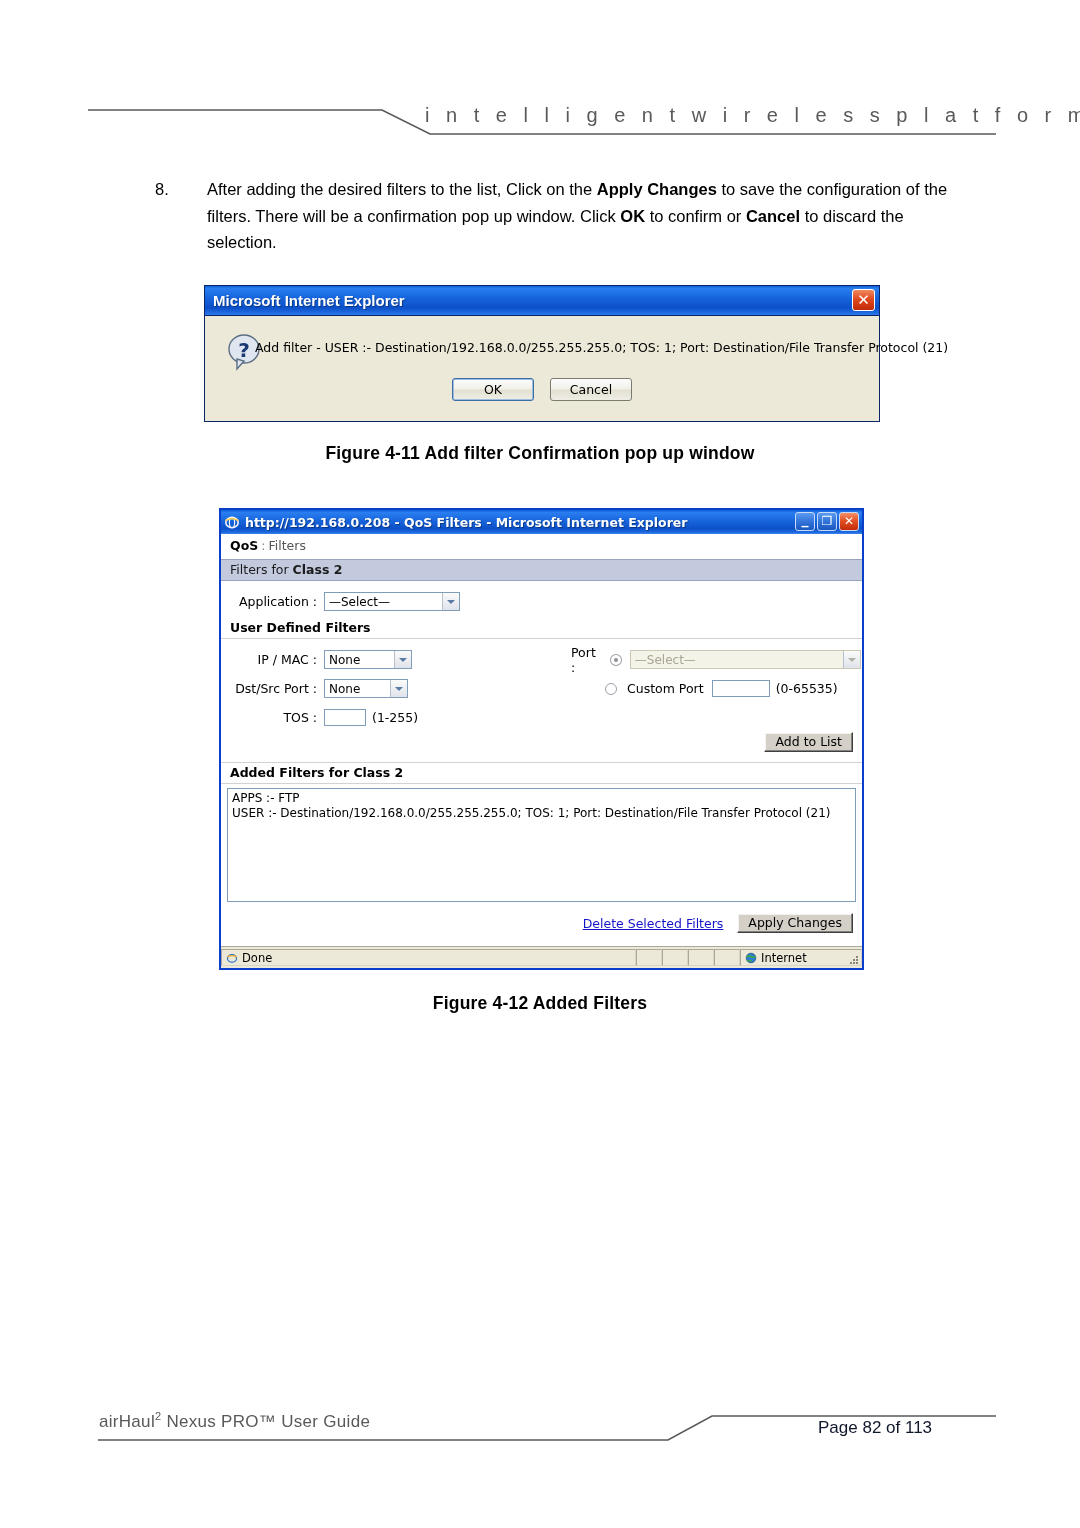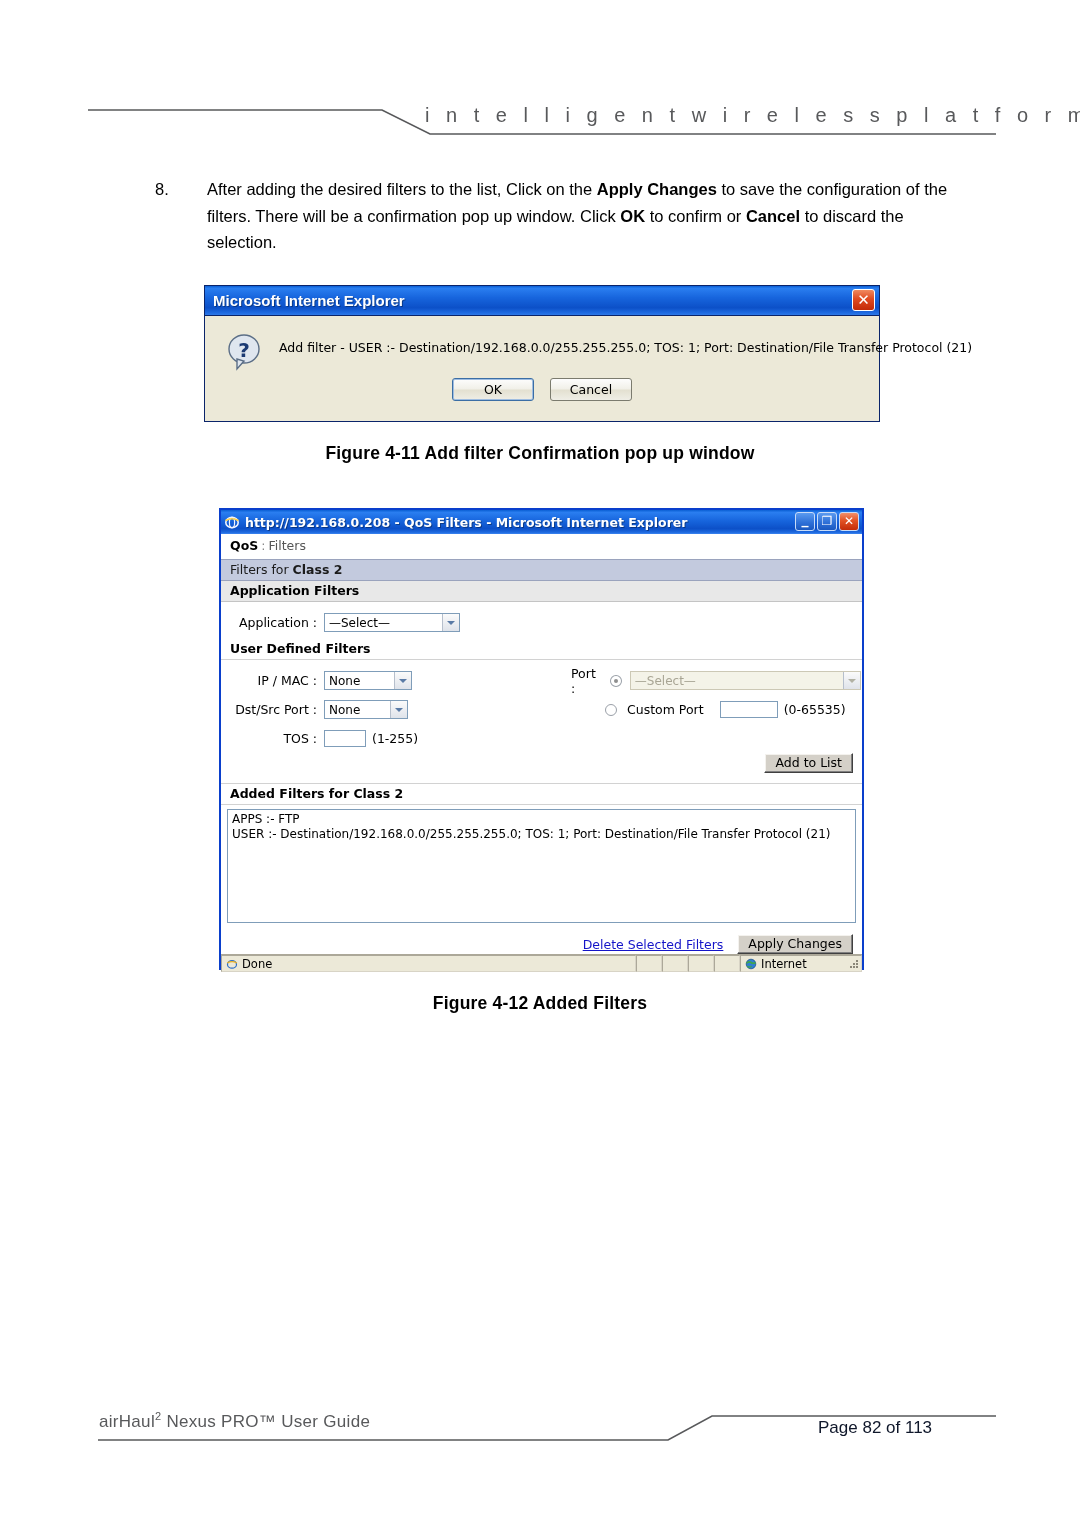--- a/index.html
+++ b/index.html
@@ -119,21 +119,21 @@
   }
   .ie-dlg-icon {
     position: absolute;
     left: 20px;
     top: 17px;
     width: 38px;
     height: 38px;
   }
   .ie-dlg-msg {
     position: absolute;
-    left: 74px;
+    left: 50px;
     top: 24px;
     right: 6px;
     font-size: 12.5px;
     font-family: "DejaVu Sans", sans-serif;
     color: #000;
     white-space: nowrap;
   }
   .ie-dlg-buttons {
     position: absolute;
     left: 0; right: 0;
@@ -544,21 +544,20 @@
     <div class="page-area">
 
       <div class="breadcrumb">
         <span class="bc-main">QoS</span><span class="bc-sep">:</span><span class="bc-sub">Filters</span>
       </div>
 
       <div class="bar-blue">
         <span>Filters for </span><b>Class 2</b>
       </div>
 
-      <div class="bar-grey">Application Filters</div>
 
       <div class="form-rows" style="padding-bottom:2px;">
         <div class="frow">
           <div class="flabel">Application :</div>
           <div class="sel" style="width:136px;">
             <span>—Select—</span>
             <span class="arrow"></span>
           </div>
         </div>
       </div>
@@ -593,21 +592,21 @@
           <div class="rrow">
             <span style="margin-right:6px;">Port :</span>
             <span class="radio sel-on" style="margin-right:8px;"></span>
             <span class="sel disabled" style="width:232px;">
               <span>—Select—</span>
               <span class="arrow"></span>
             </span>
           </div>
           <div class="rrow">
             <span class="radio" style="margin-left:34px;margin-right:10px;"></span>
-            <span style="margin-right:16px;">Custom Port</span>
+            <span style="margin-right:8px;">Custom Port</span>
             <span class="tinput" style="width:58px;"></span>
             <span class="hint">(0-65535)</span>
           </div>
         </div>
 
         <div class="addtolist-wrap">
           <div class="btn-3d">Add to List</div>
         </div>
       </div>
 

